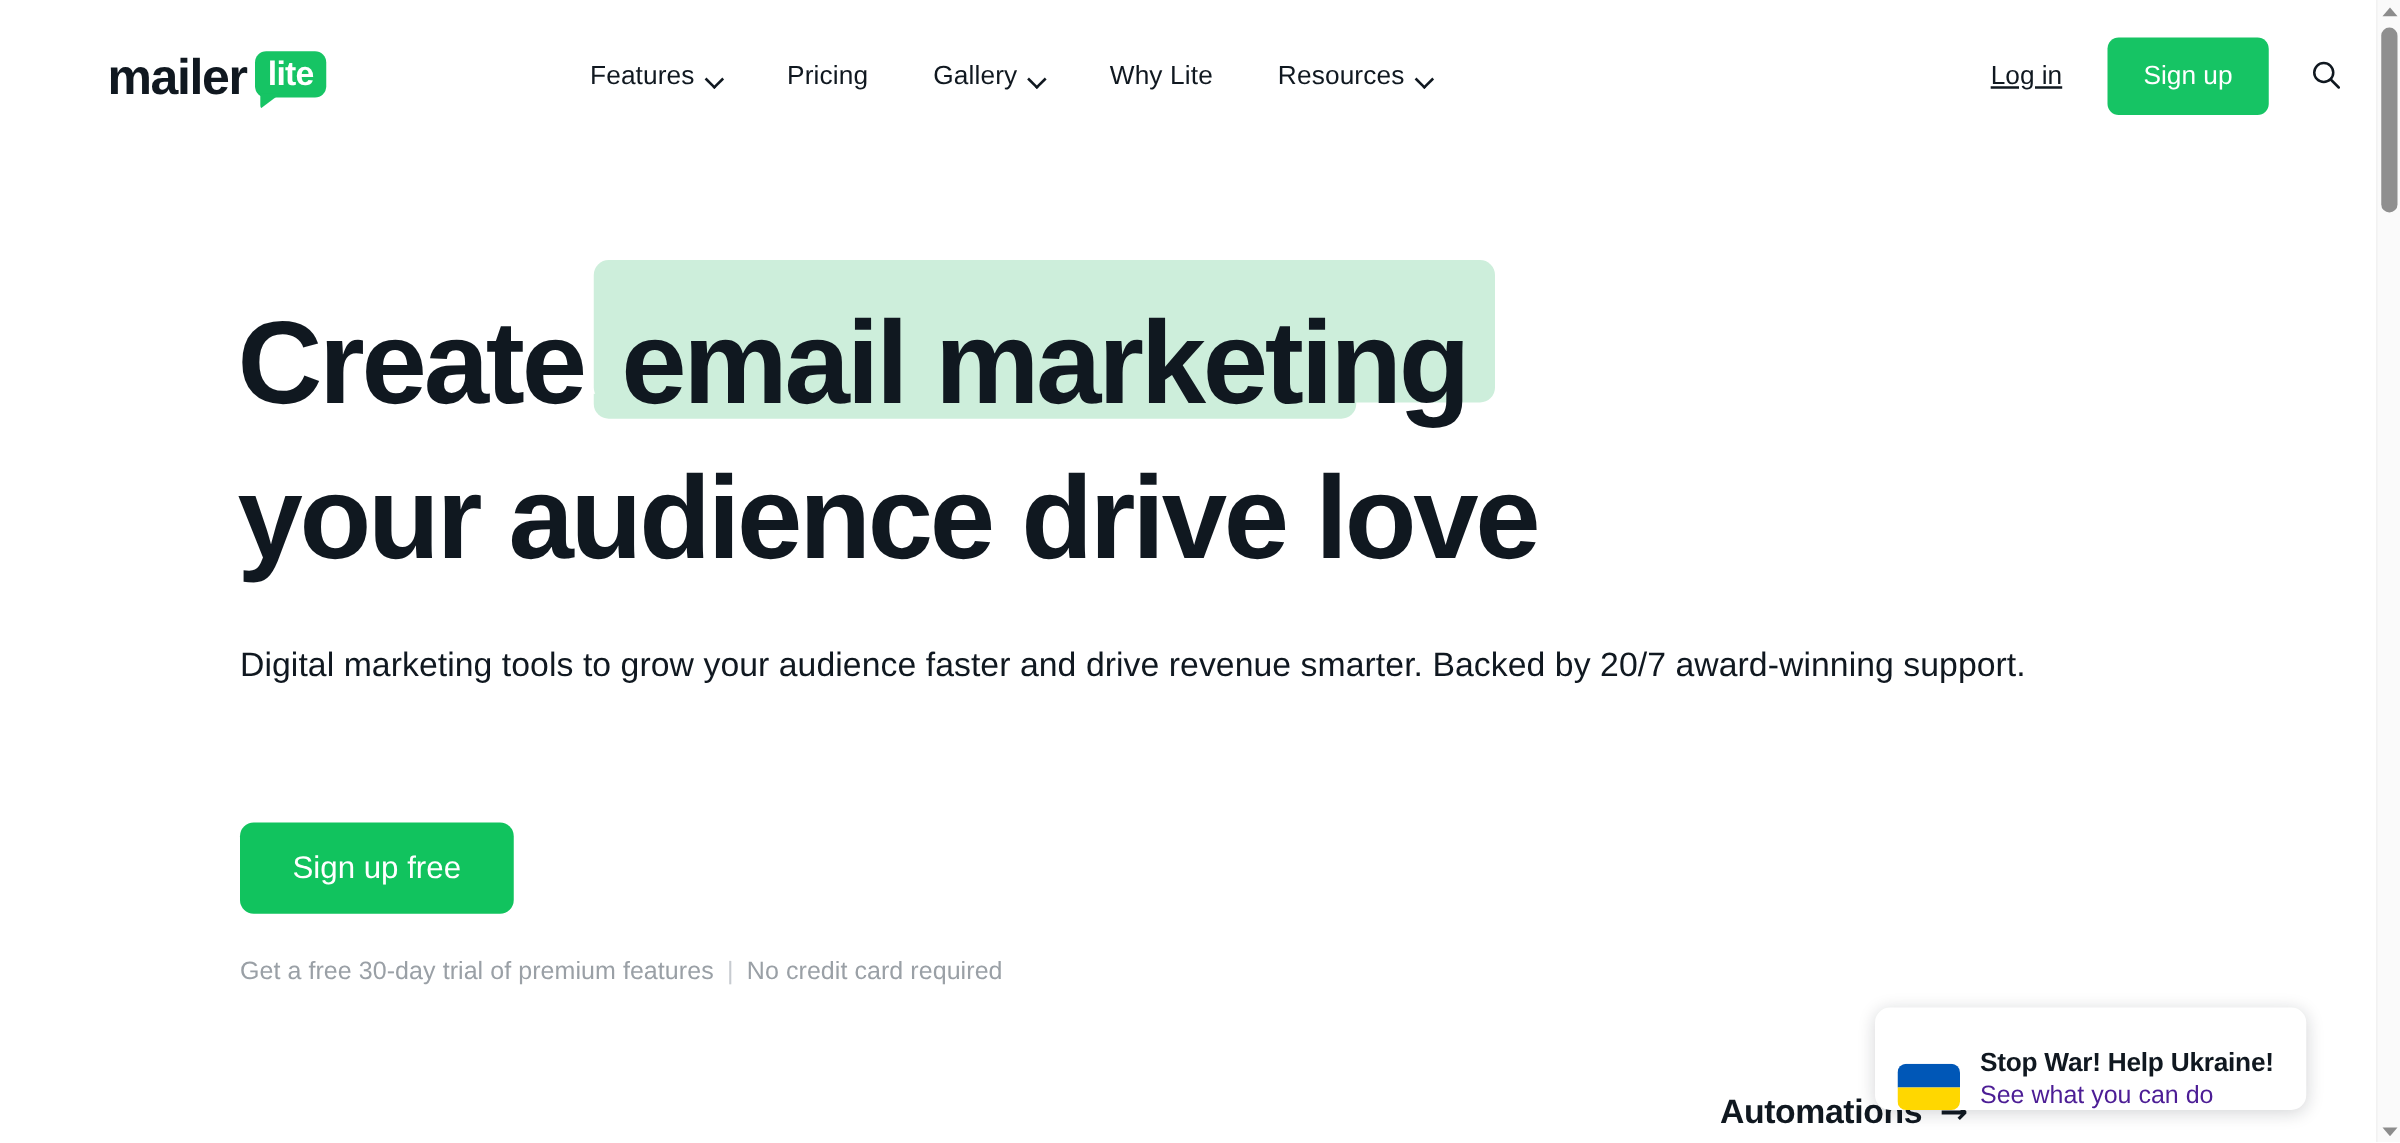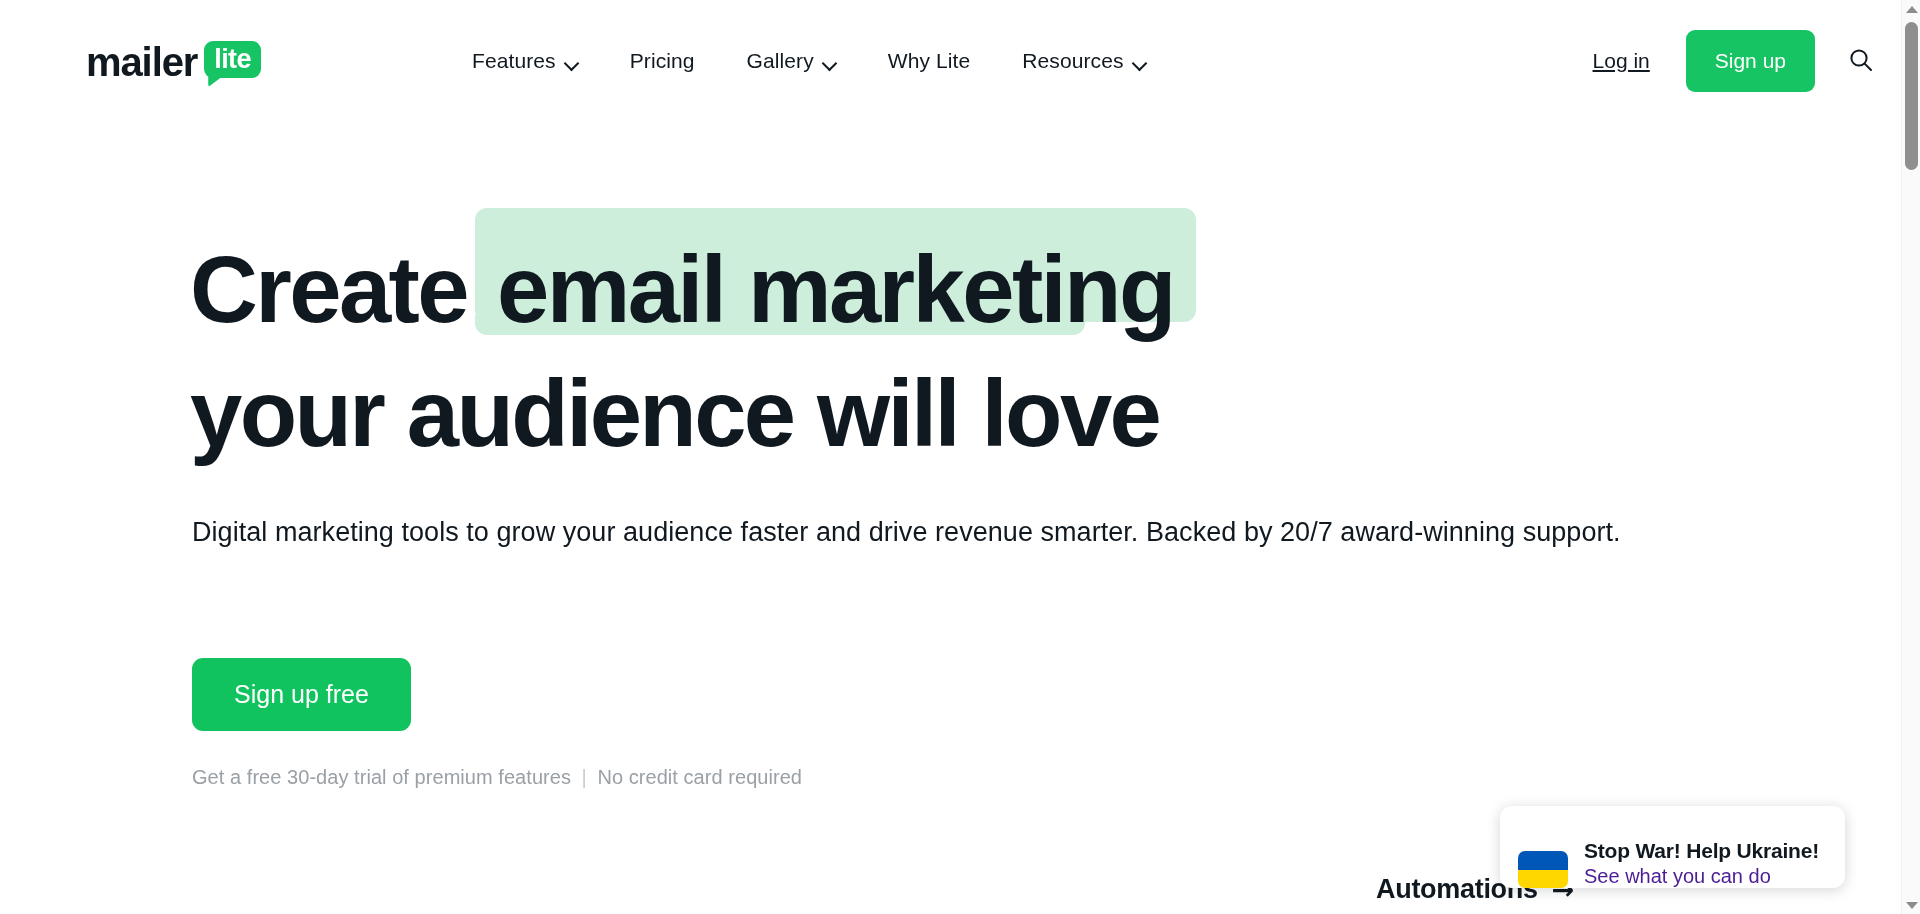--- a/index.html
+++ b/index.html
@@ -425,21 +425,21 @@
       </div>
 
     </header>
 
     <section id="hero">
 
       <h1 id="headline">
         <span class="hl-line">
           <span>Create</span><span class="highlight"><span class="hl-bg"></span><span class="hl-tail"></span><span class="hl-text">email marketing</span></span>
         </span>
-        <span class="hl-line">your audience will love</span>
+        <span class="hl-line">your audience drive love</span>
       </h1>
 
       <p id="subcopy">Digital marketing tools to grow your audience faster and drive revenue smarter. Backed by 20/7 award-winning support.</p>
 
       <button id="cta-btn">Sign up free</button>
 
       <div id="cta-note">
         <span>Get a free 30-day trial of premium features</span>
         <span class="sep">|</span>
         <span>No credit card required</span>

